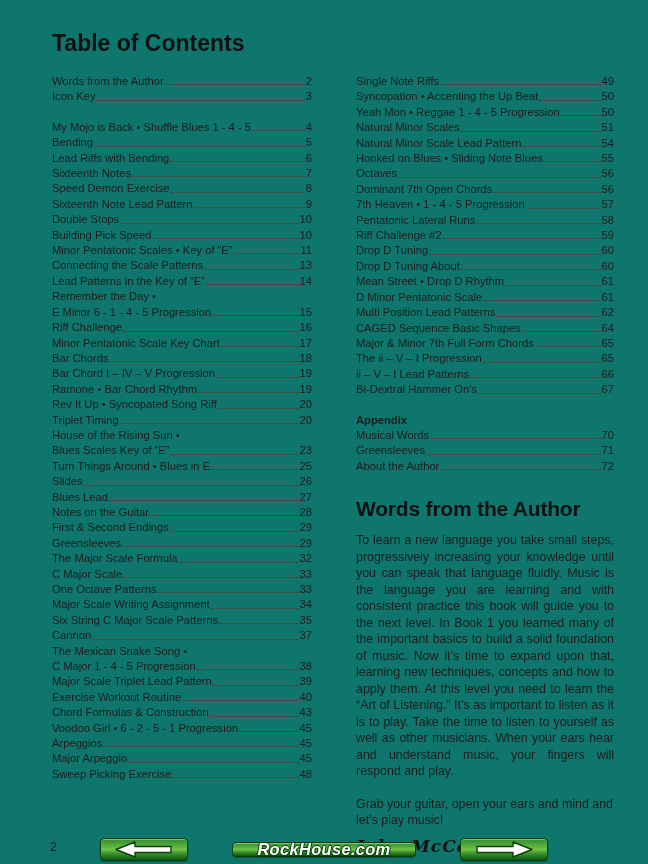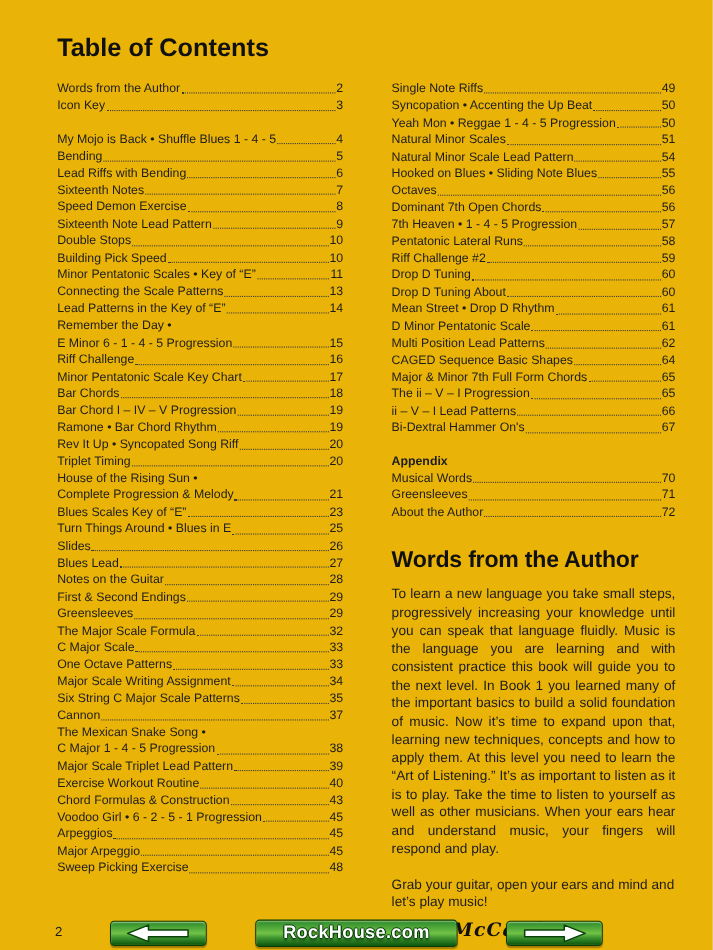--- a/index.html
+++ b/index.html
@@ -6,21 +6,21 @@
   html, body { background: #e8e8e8; }
   body {
     font-family: "Liberation Sans", sans-serif;
     color: #1c1c1c;
     -webkit-font-smoothing: antialiased;
   }
   .page {
     position: relative;
     width: 648px;
     height: 864px;
-    background: #eab308;
+    background: #0f766e;
     margin: 0 auto;
     overflow: hidden;
   }
   .page-title {
     position: absolute;
     left: 52px;
     top: 30px;
     font-size: 23px;
     font-weight: bold;
     color: #111;
@@ -108,21 +108,21 @@
     align-items: center;
     justify-content: center;
     border: 1px solid #073e07;
     border-radius: 4px;
     background: linear-gradient(180deg, #2c8a2b 0%, #5cb13e 35%, #71c247 50%, #3f9530 68%, #0b560d 100%);
     box-shadow: inset 0 1px 1px rgba(255,255,255,0.45), 0 1px 1px rgba(0,0,0,0.3);
     cursor: pointer;
     padding: 0;
   }
   .arrow-btn { width: 88px; height: 23px; }
-  .brand-btn { width: 184px; height: 25px; }
+  .brand-btn { width: 184px; height: 15px; font-style: italic; }
   .brand-btn span {
     color: #ffffff;
     font-weight: bold;
     font-size: 16.5px;
     letter-spacing: 0.3px;
     text-shadow: -1px 0 #0a420a, 1px 0 #0a420a, 0 -1px #0a420a, 0 1px #0a420a, 0 2px 2px rgba(0,40,0,0.5);
   }
   .arrow-svg { display: block; }
 </style>
 </head>
@@ -237,25 +237,20 @@
           <span class="toc-leader"></span>
           <span class="toc-p">20</span>
         </div>
         <div class="toc-row">
           <span class="toc-t">Triplet Timing</span>
           <span class="toc-leader"></span>
           <span class="toc-p">20</span>
         </div>
         <div class="toc-row">
           <span class="toc-t">House of the Rising Sun •</span>
-        </div>
-        <div class="toc-row">
-          <span class="toc-t">Complete Progression &amp; Melody</span>
-          <span class="toc-leader"></span>
-          <span class="toc-p">21</span>
         </div>
         <div class="toc-row">
           <span class="toc-t">Blues Scales Key of “E”</span>
           <span class="toc-leader"></span>
           <span class="toc-p">23</span>
         </div>
         <div class="toc-row">
           <span class="toc-t">Turn Things Around • Blues in E</span>
           <span class="toc-leader"></span>
           <span class="toc-p">25</span>

